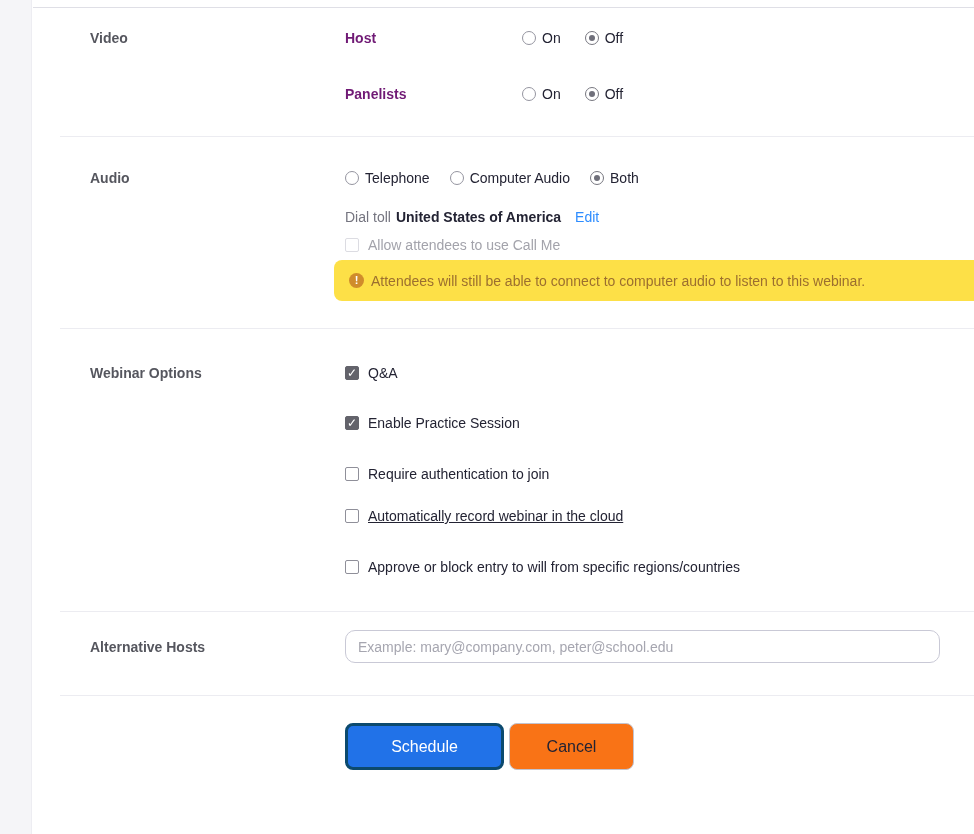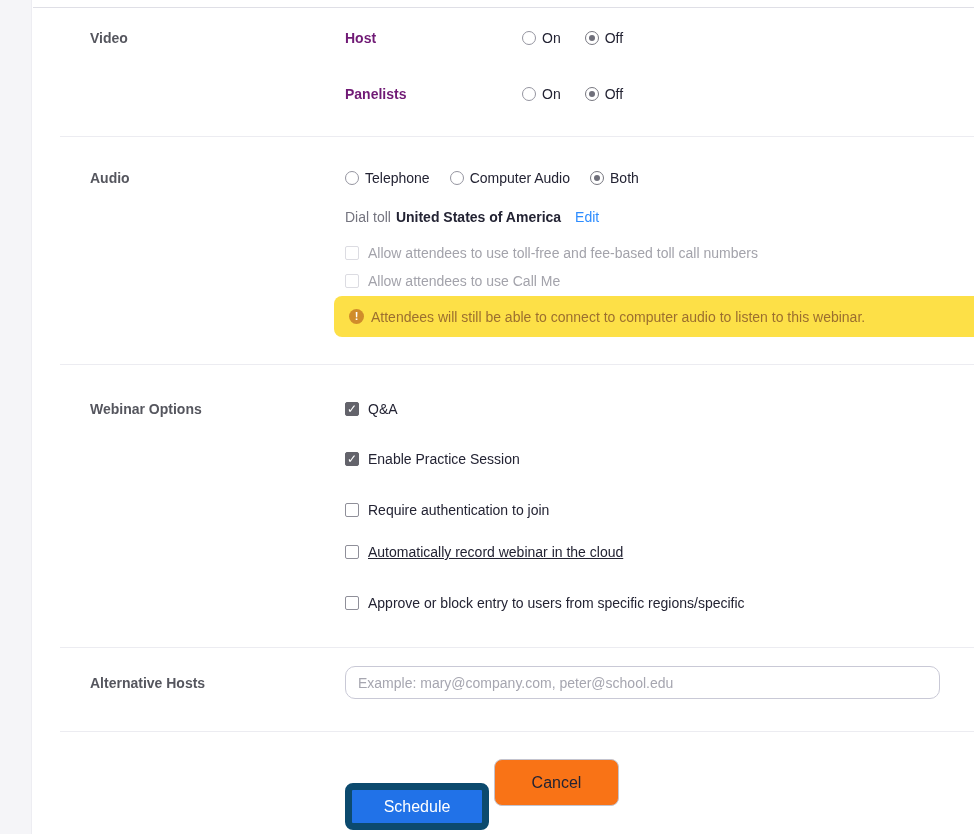--- a/index.html
+++ b/index.html
@@ -77,21 +77,21 @@
   .sec-alth { padding:18px 0 32px; align-items:center; }
   .alth-input { width:595px; height:33px; border:1px solid #c9c9d6; border-radius:10px;
     padding:0 12px; font-family:"Liberation Sans", sans-serif; font-size:14px;
     color:#232333; outline:none; display:block; }
   .alth-input::placeholder { color:#a6a6b0; }
 
   
   .footer { padding:27px 0 27px 312px; display:flex; align-items:flex-start; }
   .btn { height:47px; border-radius:8px; font-family:"Liberation Sans", sans-serif;
     font-size:16px; cursor:pointer; display:inline-flex; align-items:center; justify-content:center; }
-  .btn-schedule { width:144px; background:#2172e8; border:7px solid #0c4a6e; color:#ffffff;margin-top:24px; }
+  .btn-schedule { width:159px; background:#2172e8; border:3px solid #0c4a6e; color:#ffffff; }
   .btn-cancel { width:125px; background:#f97316; border:1px solid #c3c3ce; color:#232333; margin-left:5px; }
 </style>
 </head>
 <body>
 
 <div class="left-strip"></div>
 
 <div class="content">
   <div class="topline"></div>
 
@@ -145,24 +145,20 @@
           <span>Both</span>
         </label>
       </div>
 
       <div class="dial-row">
         <span>Dial toll</span>
         <span class="dial-country">United States of America</span>
         <a class="edit-link">Edit</a>
       </div>
 
-      <label class="cb-row cb-tollfree">
-        <span class="checkbox dis"></span>
-        <span class="cb-label-dis">Allow attendees to use toll-free and fee-based toll call numbers</span>
-      </label>
       <label class="cb-row cb-callme">
         <span class="checkbox dis"></span>
         <span class="cb-label-dis">Allow attendees to use Call Me</span>
       </label>
 
       <div class="warn-banner">
         <span class="warn-icon"></span>
         <span class="warn-text">Attendees will still be able to connect to computer audio to listen to this webinar.</span>
       </div>
     </div>
@@ -183,21 +179,21 @@
       <label class="cb-row wrow-auth">
         <span class="checkbox"></span>
         <span>Require authentication to join</span>
       </label>
       <label class="cb-row wrow-rec">
         <span class="checkbox"></span>
         <span>Automatically record webinar in the cloud</span>
       </label>
       <label class="cb-row wrow-appr">
         <span class="checkbox"></span>
-        <span>Approve or block entry to users from specific regions/specific</span>
+        <span>Approve or block entry to will from specific regions/countries</span>
       </label>
     </div>
   </div>
   <div class="divider"></div>
 
   <div class="section sec-alth">
     <div class="label-col">Alternative Hosts</div>
     <div class="field-col">
       <input class="alth-input" type="text" placeholder="Example: mary@company.com, peter@school.edu" style="">
     </div>

